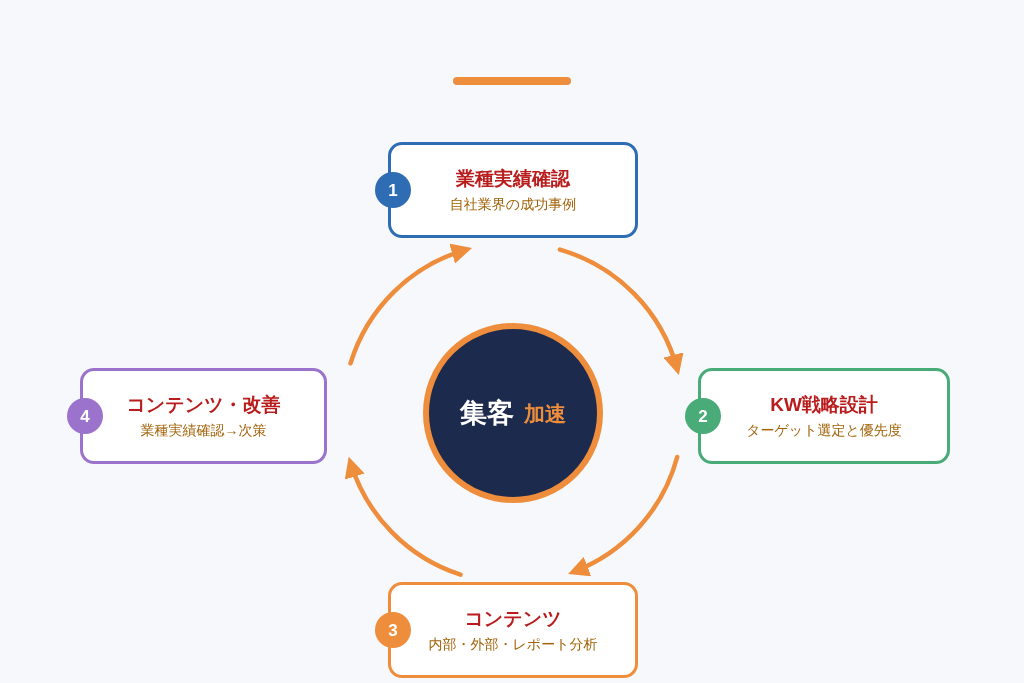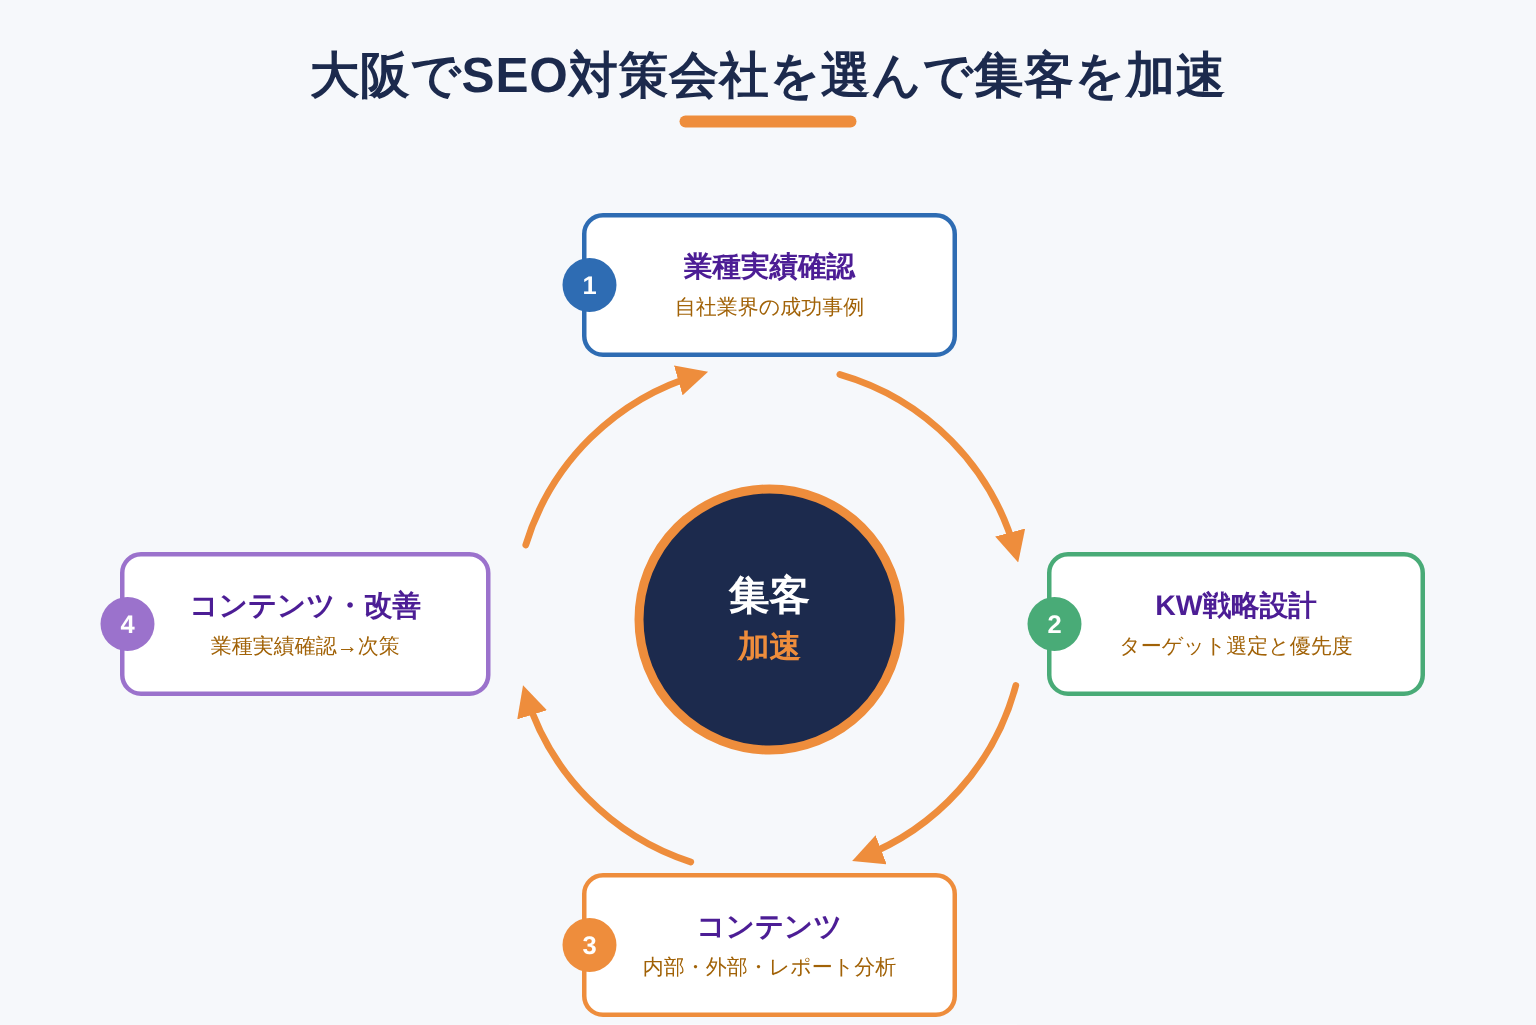--- a/index.html
+++ b/index.html
@@ -72,21 +72,21 @@
     position: absolute;
     left: 423px;
     top: 323px;
     width: 180px;
     height: 180px;
     box-sizing: border-box;
     background: #1c2a4d;
     border: 6px solid #ee8d3c;
     border-radius: 50%;
     display: flex;
-    flex-direction: column;
+    flex-direction: row;
     align-items: center;
     justify-content: center;
     gap: 10px;
   }
   .center-line1 {
     color: #ffffff;
     font-size: 27px;
     font-weight: 900;
     line-height: 1;
   }
@@ -108,21 +108,21 @@
     border-radius: 14px;
     display: flex;
     flex-direction: column;
     align-items: center;
     justify-content: center;
     gap: 9px;
   }
   .step-title {
     font-size: 19px;
     font-weight: 800;
-    color: #4c1d95;
+    color: #b91c1c;
     line-height: 1;
   }
   .step-desc {
     font-size: 14px;
     font-weight: 400;
     color: #a16207;
     line-height: 1;
   }
   .badge {
     position: absolute;
@@ -143,21 +143,20 @@
   #step-1 { left: 388px; top: 142px; }
   #step-2 { left: 698px; top: 368px; width: 252px; }
   #step-3 { left: 388px; top: 582px; }
   #step-4 { left: 80px;  top: 368px; width: 247px; }
 </style>
 </head>
 <body>
 
 <div class="canvas">
 
-  <h1 class="page-title">大阪でSEO対策会社を選んで集客を加速</h1>
   <div class="title-underline"></div>
 
   <svg class="cycle-arrows" viewBox="0 0 1024 683" xmlns="http://www.w3.org/2000/svg">
     <defs>
       <marker id="arrowhead" viewBox="0 0 10 10" refX="7" refY="5" markerWidth="4.6" markerHeight="4.6" orient="auto-start-reverse">
         <path d="M 0 0 L 10 5 L 0 10 z" fill="#ee8d3c"></path>
       </marker>
     </defs>
     <path class="arc" d="M 350.5 363.3 A 170 170 0 0 1 466.1 249.6" marker-end="url(#arrowhead)"></path>
     <path class="arc" d="M 559.9 249.6 A 170 170 0 0 1 677.2 369.0" marker-end="url(#arrowhead)"></path>

